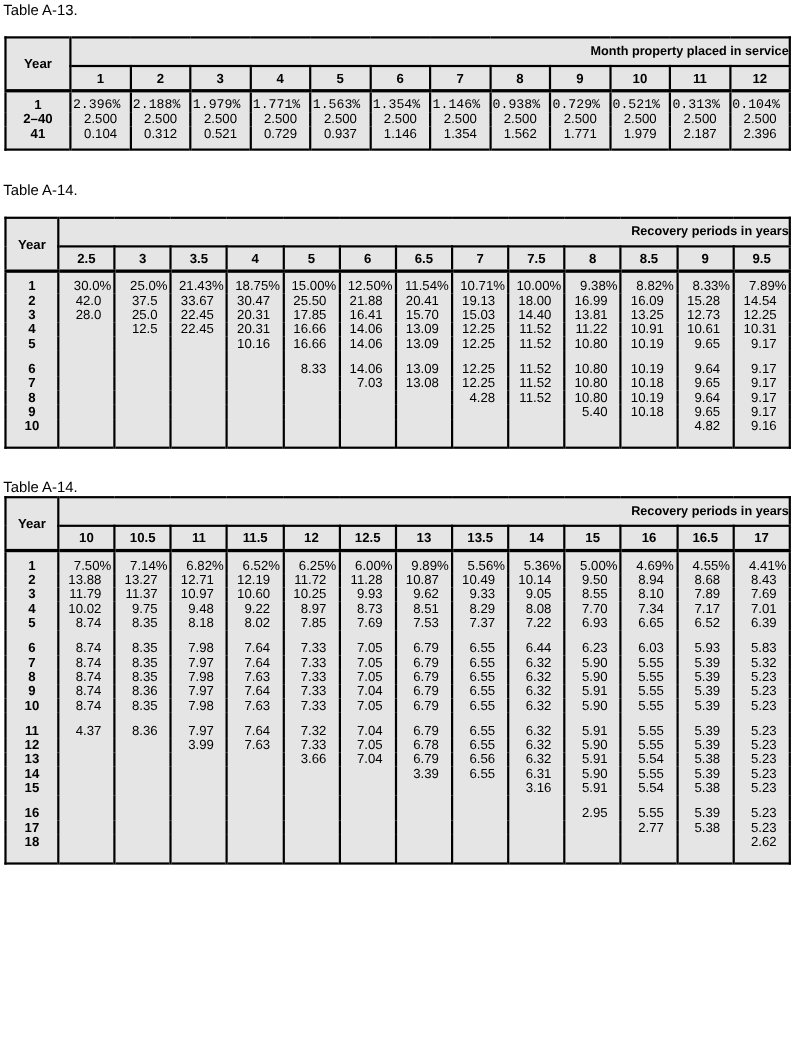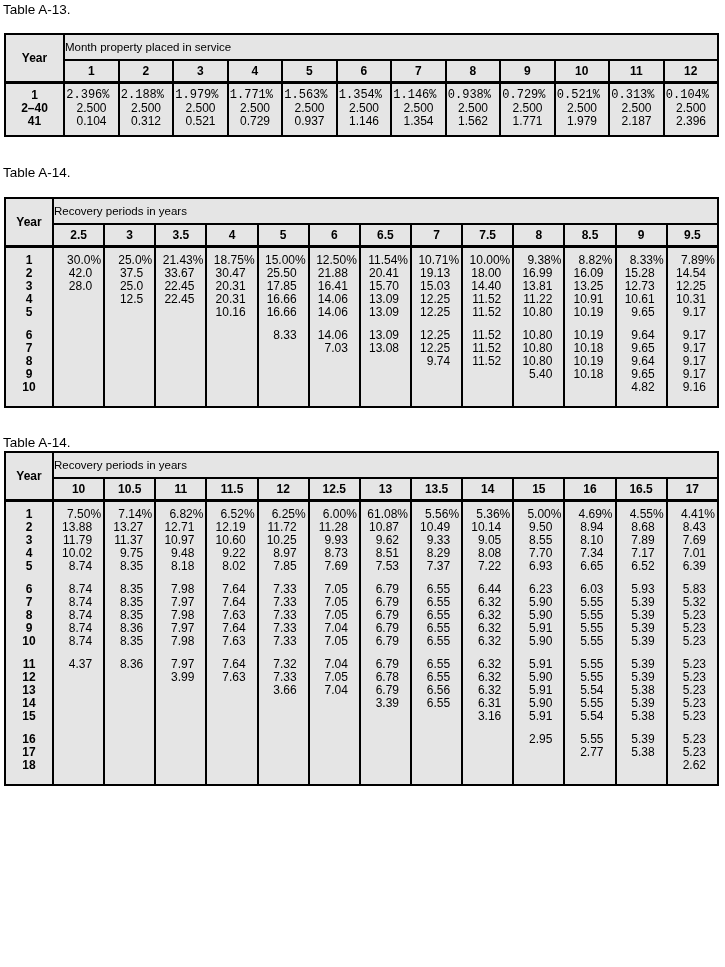--- a/index.html
+++ b/index.html
@@ -12,21 +12,21 @@
   .title { position:absolute; display:flex; font-size:13.5px; line-height:14px; }
   .title .lbl { width:79px; flex:none; }
   .title .lbl.inline { width:auto; margin-right:6px; }
   .title .ttl { font-weight:bold; }
   .title .ttl span { display:block; }
   .title .cont { font-style:italic;margin-top:40px; }
 
   table { position:absolute; border-collapse:collapse; table-layout:fixed; background:#e5e5e5; border:2px solid #000; }
   th, td { vertical-align:middle; }
   th.year { border-right:2px solid #000; border-bottom:3px solid #000; font-size:12px; font-weight:bold; text-align:center; }
-  th.span { border-bottom:2px solid #000; font-size:11.5px; font-weight:normal; text-align:left; height:26px; }
+  th.span { border-bottom:2px solid #000; font-size:11.5px; font-weight:bold; text-align:right; height:26px; }
   th.col  { border-bottom:3px solid #000; border-left:2px solid #000; font-size:12px; font-weight:bold; text-align:center; height:22px; }
   td.yc { font-weight:bold; text-align:center; font-size:12px; border-right:2px solid #000; line-height:13px; }
   td.dc { border-left:2px solid #000; text-align:right; padding-right:11px; font-size:12px; line-height:13px; white-space:nowrap; }
   td.dc.pct { padding-right:2px; }
   .t13 td.dc.pct { padding-right:8px;font-family:Liberation Mono, monospace; }
   tr.first td { padding-top:6px; }
   tr.gap td { padding-top:10px; }
   tbody tr:last-child td { padding-bottom:12px; }
   .t13 tbody tr:first-child td { padding-top:5px; }
   .t13 tbody tr:last-child td { padding-bottom:7px; }
@@ -257,21 +257,21 @@
       </tr>
       <tr>
         <td class="yc">8</td>
         <td class="dc"></td>
         <td class="dc"></td>
         <td class="dc"></td>
         <td class="dc"></td>
         <td class="dc"></td>
         <td class="dc"></td>
         <td class="dc"></td>
-        <td class="dc">9.74</td>
+        <td class="dc">4.28</td>
         <td class="dc">11.52</td>
         <td class="dc">10.80</td>
         <td class="dc">10.19</td>
         <td class="dc">9.64</td>
         <td class="dc">9.17</td>
       </tr>
       <tr>
         <td class="yc">9</td>
         <td class="dc"></td>
         <td class="dc"></td>
@@ -339,21 +339,21 @@
   </thead>
   <tbody>
       <tr class="first">
         <td class="yc">1</td>
         <td class="dc pct">7.50%</td>
         <td class="dc pct">7.14%</td>
         <td class="dc pct">6.82%</td>
         <td class="dc pct">6.52%</td>
         <td class="dc pct">6.25%</td>
         <td class="dc pct">6.00%</td>
-        <td class="dc pct">61.08%</td>
+        <td class="dc pct">9.89%</td>
         <td class="dc pct">5.56%</td>
         <td class="dc pct">5.36%</td>
         <td class="dc pct">5.00%</td>
         <td class="dc pct">4.69%</td>
         <td class="dc pct">4.55%</td>
         <td class="dc pct">4.41%</td>
       </tr>
       <tr>
         <td class="yc">2</td>
         <td class="dc">13.88</td>

